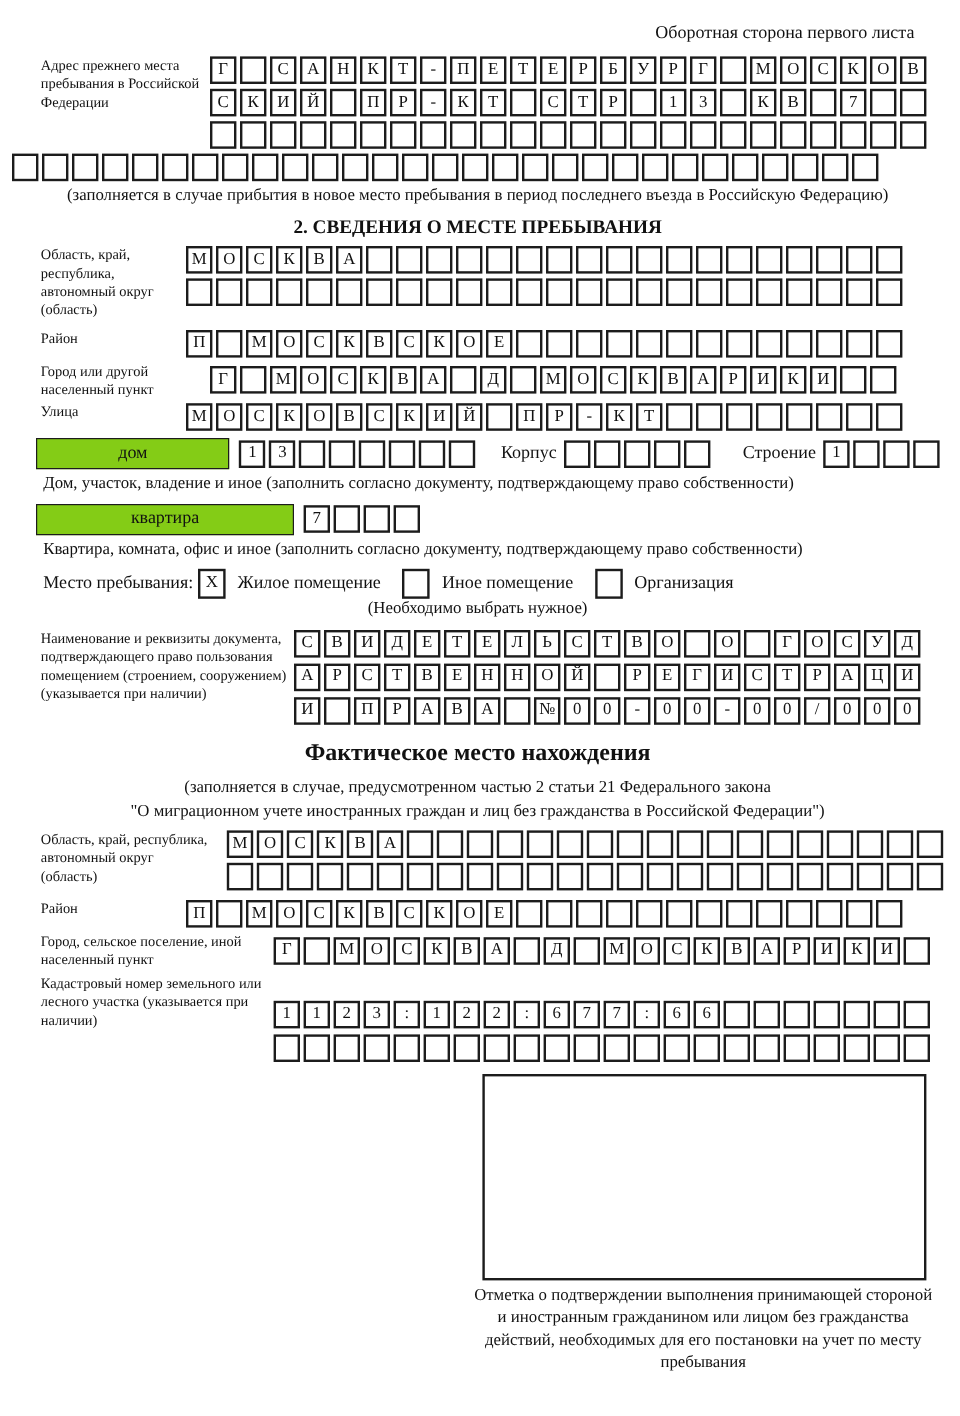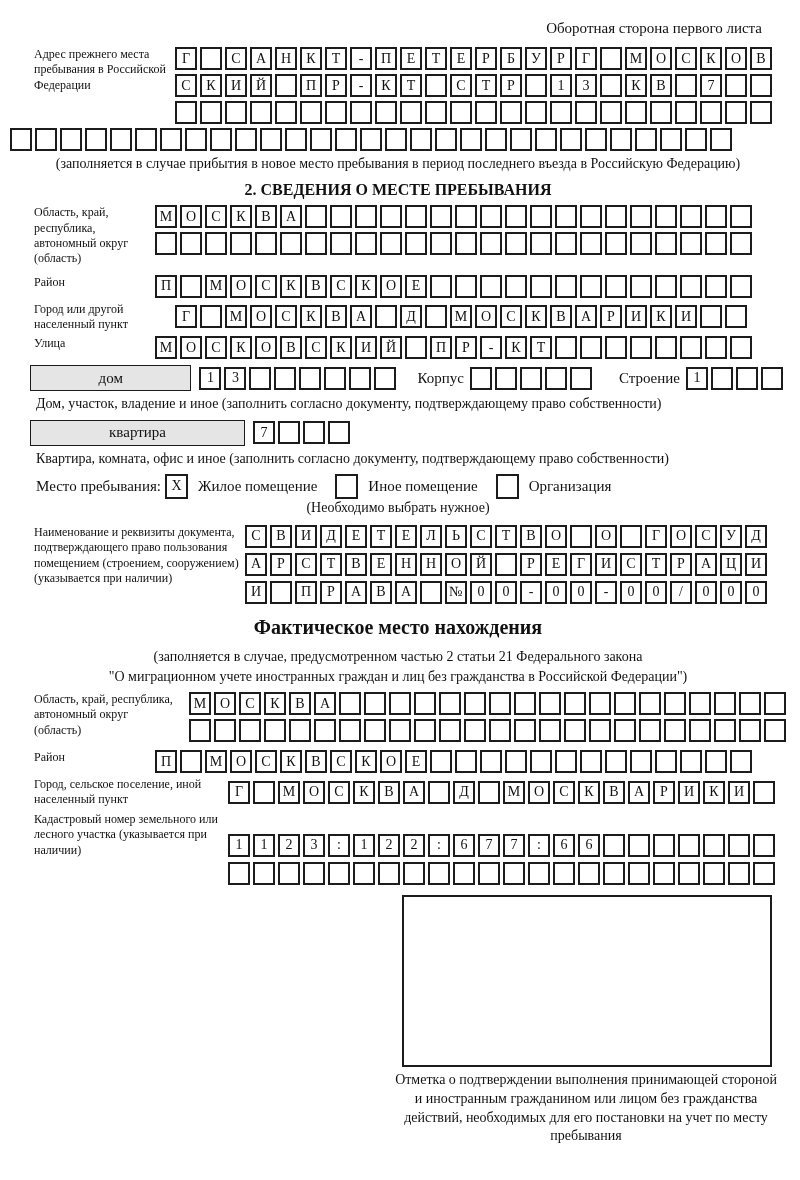--- a/index.html
+++ b/index.html
@@ -15,21 +15,21 @@
   .rows{display:flex;flex-direction:column;gap:4px;}
   .boxrow{display:flex;}
   .cbox{box-sizing:border-box;width:22px;height:23px;flex:0 0 22px;border:2px solid #1c1c1c;margin-right:3px;
         display:flex;align-items:center;justify-content:center;font-size:14px;line-height:1;background:#fff;}
   .caption{font-size:14px;line-height:1.3;}
   .center{text-align:center;}
   .sec-title{font-weight:bold;font-size:16px;text-align:center;margin:8px 0 6px 0;}
   .sub-title{font-weight:bold;font-size:20px;text-align:center;margin:12px 0 8px 0;}
   .mt4{margin-top:4px;} .mt6{margin-top:6px;} .mt8{margin-top:8px;} .mt10{margin-top:10px;}
   .widebox{box-sizing:border-box;border:1.8px solid #1c1c1c;height:26px;display:flex;align-items:center;
-           justify-content:center;font-size:15px;background:#e5e5e5;}
+           justify-content:center;font-size:15px;background:#84cc16;}
   .house-line,.apt-line{display:flex;align-items:center;margin-left:20px;}
   .inline-label{font-size:15px;padding:0 6px;margin-left:12px;}
   .stay-line{display:flex;align-items:center;margin-left:26px;font-size:15px;}
   .stay-line .cbox{width:23px;height:25px;flex:0 0 23px;margin:0 4px;}
   .opt-label{padding:0 14px 0 6px;}
   .indent20{margin-left:20px;}
   .indent14{margin-left:14px;}
   .stamp-wrap{margin-top:10px;}
   .stamp-box{box-sizing:border-box;margin-left:392px;width:370px;height:172px;border:2px solid #1c1c1c;background:#fff;}
   .stamp-caption{margin-left:385px;width:382px;text-align:center;font-size:14px;line-height:1.35;margin-top:4px;}

